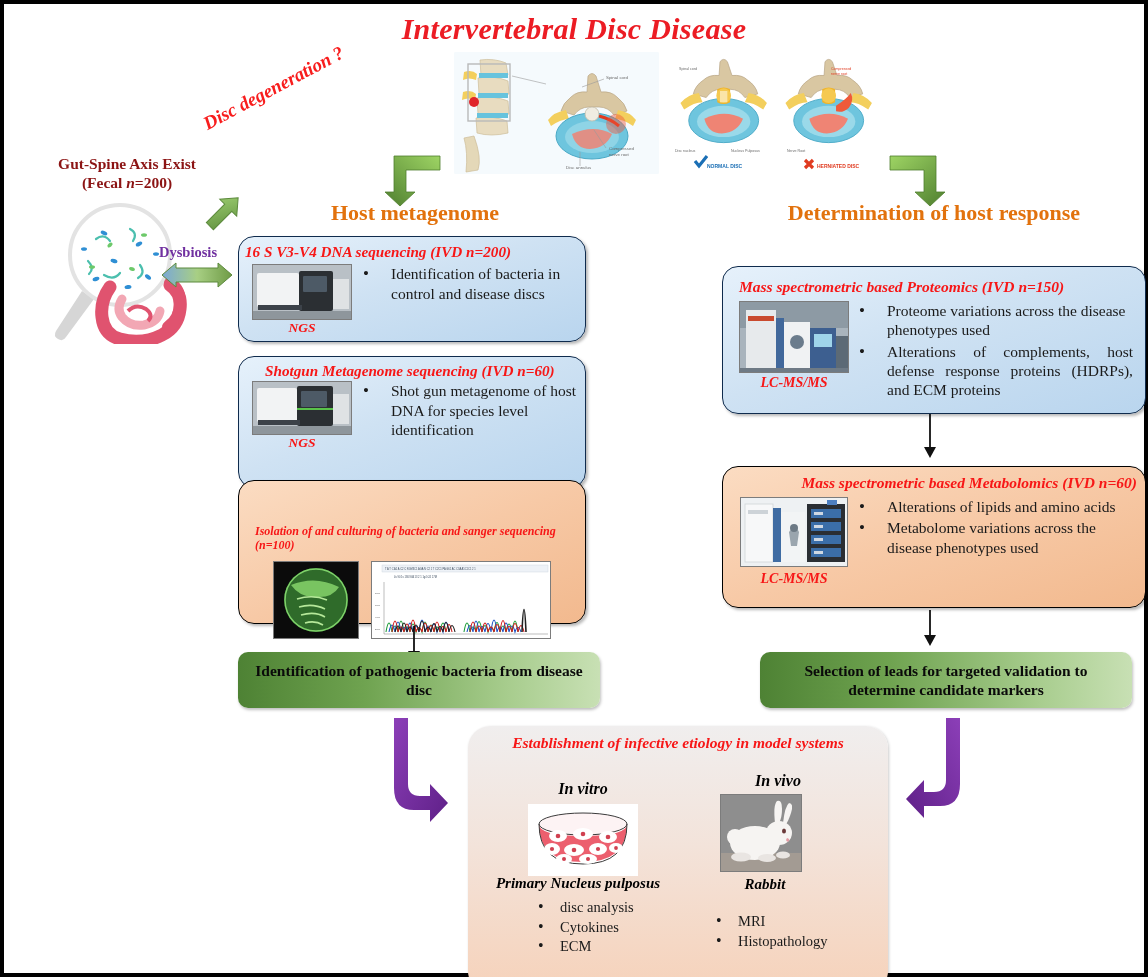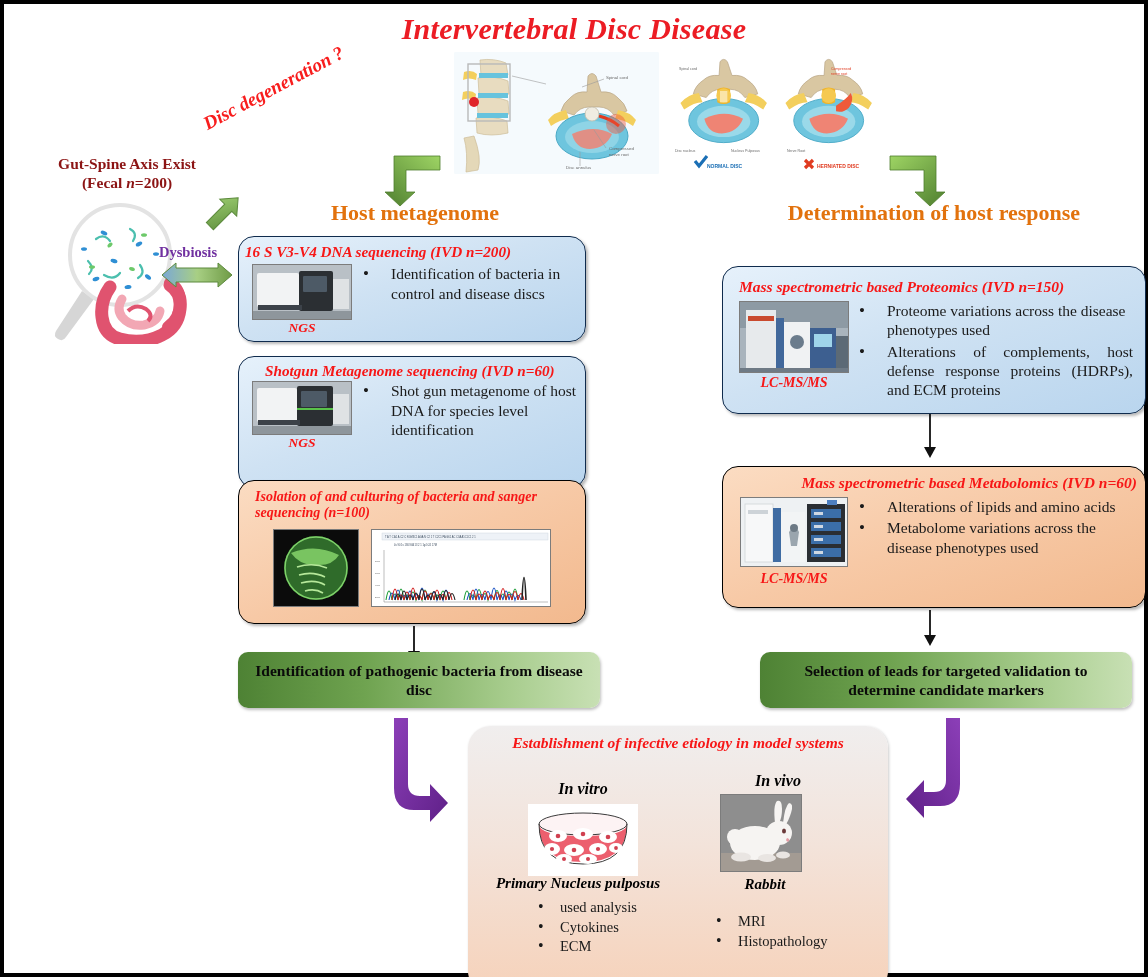--- a/index.html
+++ b/index.html
@@ -351,21 +351,21 @@
         </div>
         <div class="photo-caption">NGS</div>
       </div>
       <ul class="bullets box-body" style="flex:1; padding-right:8px;">
         <li>Shot gun metagenome of host DNA for species level identification</li>
       </ul>
     </div>
   </div>
 
   <div class="abs box box-orange" style="left:234px; top:476px; width:348px; height:144px;">
-    <div class="box-title" style="font-size:14px; padding:8px 16px 4px;">Isolation of and culturing of bacteria and sanger sequencing (n=100)</div>
+    <div class="box-title" style="font-size:12px; padding:8px 16px 4px;margin-top:36px;">Isolation of and culturing of bacteria and sanger sequencing (n=100)</div>
     <div style="display:flex; align-items:center; justify-content:center; gap:12px; padding:4px 10px 0;">
       <div class="photo" style="width:86px; height:78px; background:#0c0c0c; display:flex; align-items:center; justify-content:center;">
         <svg width="78" height="74" viewBox="0 0 78 74">
           <rect width="78" height="74" fill="#0b0b0b"></rect>
           <circle cx="39" cy="37" r="32" fill="#2f6b2a"></circle>
           <circle cx="39" cy="37" r="31" fill="none" stroke="#7fd16a" stroke-width="1.5"></circle>
           <path d="M14 22 q24 -10 48 2 q-6 10 -20 10 q-18 2 -28 -12z" fill="#86d46b" opacity=".85"></path>
           <g stroke="#b6e89a" stroke-width="1.6" fill="none">
             <path d="M22 44 q14 -4 26 2"></path>
               <path d="M24 52 q14 -4 24 2"></path>
@@ -565,21 +565,21 @@
           <ellipse cx="62" cy="60" rx="7" ry="3.6"></ellipse>
         </g>
         <ellipse cx="14" cy="42" rx="8" ry="8" fill="#f6f4f2"></ellipse>
       </svg>
     </div>
 
     <div class="abs model-sub" style="left:10px; top:149px; width:200px; text-align:center;">Primary Nucleus pulposus</div>
     <div class="abs model-sub" style="left:232px; top:150px; width:130px; text-align:center;">Rabbit</div>
 
     <ul class="abs mini-bullets" style="left:62px; top:172px; width:180px;">
-      <li>used analysis</li>
+      <li>disc analysis</li>
       <li>Cytokines</li>
       <li>ECM</li>
     </ul>
     <ul class="abs mini-bullets" style="left:240px; top:186px; width:180px;">
       <li>MRI</li>
       <li>Histopathology</li>
     </ul>
   </div>
 
 </div>

